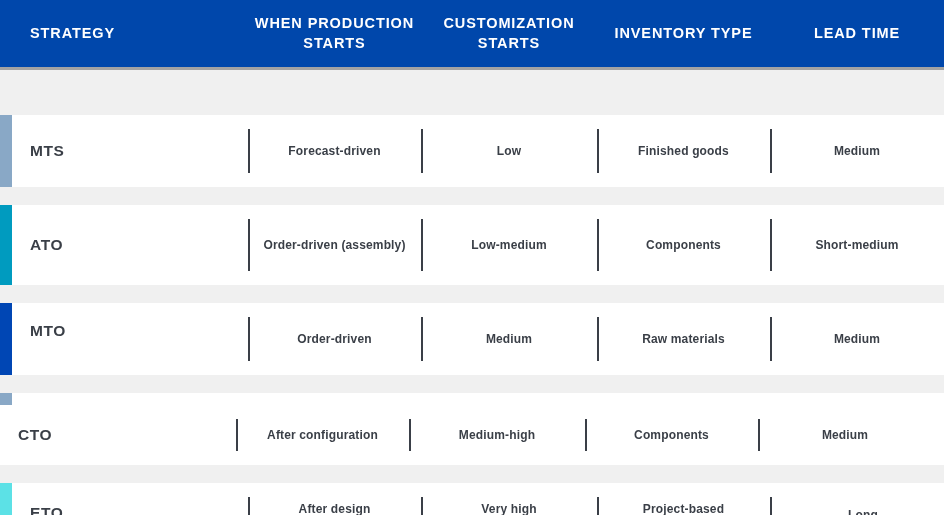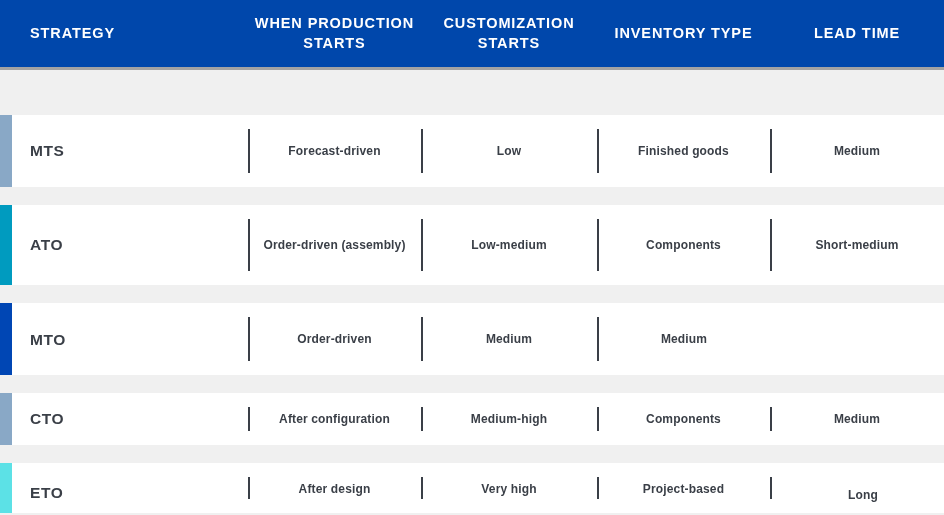--- a/index.html
+++ b/index.html
@@ -147,30 +147,31 @@
         <div class="td div c3">Components</div>
         <div class="td div c4">Short-medium</div>
       </div>
     </div>
 
     <div class="row-gap"></div>
 
     <div class="row" style="height:72px;">
       <div class="accent" style="background: rgb(0, 70, 180);"></div>
       <div class="cells">
-        <div class="td td-strategy" style="width:236px;flex:0 0 236px;align-items:flex-start;padding-top:27px;">MTO</div>
+        <div class="td td-strategy" style="width:236px;flex:0 0 236px;align-items:flex-start;padding-top:18px;">MTO</div>
         <div class="td div c1">Order-driven</div>
         <div class="td div c2">Medium</div>
+        <div class="td div c3">Raw materials</div>
         <div class="td div c4">Medium</div>
       </div>
     </div>
 
     <div class="row-gap"></div>
 
-    <div class="row" style="height:52px;">
+    <div class="row" style="height:72px;flex-direction:column;">
       <div class="accent" style="background: rgb(137, 168, 198);"></div>
       <div class="cells">
         <div class="td td-strategy" style="width:236px;flex:0 0 236px;">CTO</div>
         <div class="td div c1">After configuration</div>
         <div class="td div c2">Medium-high</div>
         <div class="td div c3">Components</div>
         <div class="td div c4">Medium</div>
       </div>
     </div>
 

